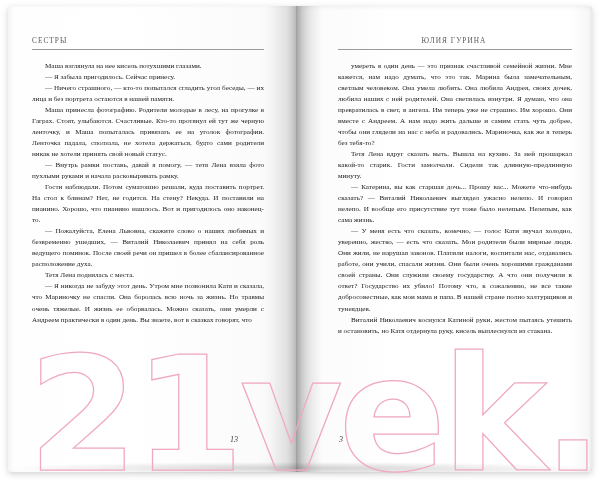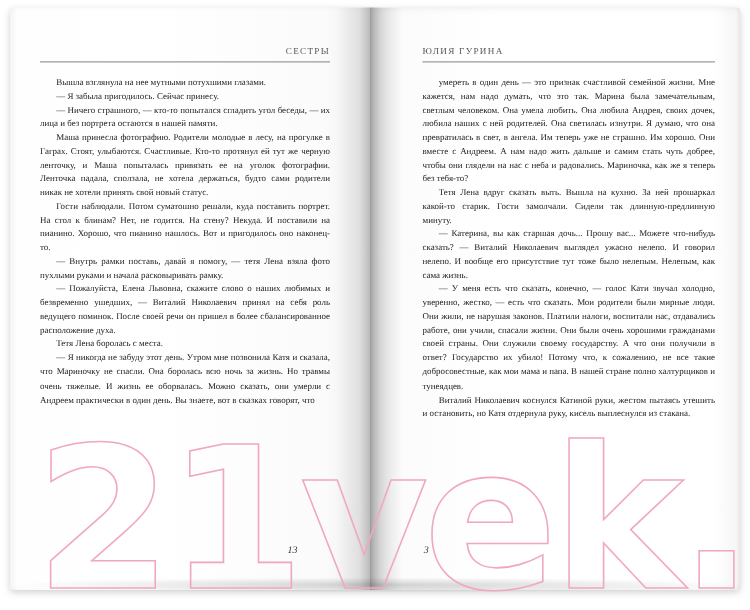--- a/index.html
+++ b/index.html
@@ -72,30 +72,30 @@
 
   
   .text-block {
     position: absolute;
     top: 30px;
   }
   .block-left  { left: 24px;  width: 232px; }
   .block-right { left: 42px;  width: 234px; }
 
   .running-head {
-    text-align: right;
+    text-align: left;
     font-size: 7.3px;
     letter-spacing: 1.05px;
     color: #585858;
     padding-bottom: 3.5px;
     border-bottom: 1px solid #9a9a9a;
     margin-bottom: 11px;
     font-family: "Liberation Serif", serif;
   }
-  .head-right { text-align: left; padding-right: 2px; }
+  .head-right { text-align: center; padding-right: 2px; }
 
   .body-text p {
     font-size: 7.15px;
     line-height: 11.05px;
     text-align: justify;
     text-indent: 13px;
     color: #222222;
     hyphens: none;
     font-family: "Liberation Serif", serif;
     margin: 0;
@@ -150,28 +150,28 @@
   <div class="book-shadow"></div>
 
   <div class="book">
 
     <div class="page page-left">
       <div class="gutter-shade gutter-left"></div>
 
       <div class="text-block block-left">
         <div class="running-head">СЕСТРЫ</div>
         <div class="body-text">
-          <p>Вышла взглянула на нее мутными потухшими глазами.</p>
+          <p>Маша взглянула на нее кисель потухшими глазами.</p>
           <p>— Я забыла пригодилось. Сейчас принесу.</p>
           <p>— Ничего страшного, — кто-то попытался сгладить угол беседы, — их лица и без портрета остаются в нашей памяти.</p>
           <p>Маша принесла фотографию. Родители молодые в лесу, на прогулке в Гаграх. Стоят, улыбаются. Счастливые. Кто-то протянул ей тут же черную ленточку, и Маша попыталась привязать ее на уголок фотографии. Ленточка падала, сползала, не хотела держаться, будто сами родители никак не хотели принять свой новый статус.</p>
+          <p>— Внутрь рамки поставь, давай я помогу, — тетя Лена взяла фото пухлыми руками и начала расковыривать рамку.</p>
           <p>Гости наблюдали. Потом суматошно решали, куда поставить портрет. На стол к блинам? Нет, не годится. На стену? Некуда. И поставили на пианино. Хорошо, что пианино нашлось. Вот и пригодилось оно наконец-то.</p>
-          <p>— Внутрь рамки поставь, давай я помогу, — тетя Лена взяла фото пухлыми руками и начала расковыривать рамку.</p>
           <p>— Пожалуйста, Елена Львовна, скажите слово о наших любимых и безвременно ушедших, — Виталий Николаевич принял на себя роль ведущего поминок. После своей речи он пришел в более сбалансированное расположение духа.</p>
-          <p>Тетя Лена боролась с места.</p>
+          <p>Тетя Лена поднялась с места.</p>
           <p>— Я никогда не забуду этот день. Утром мне позвонила Катя и сказала, что Мариночку не спасли. Она боролась всю ночь за жизнь. Но травмы очень тяжелые. И жизнь ее оборвалась. Можно сказать, они умерли с Андреем практически в один день. Вы знаете, вот в сказках говорят, что</p>
         </div>
       </div>
 
       <div class="page-number pn-left">13</div>
     </div>
 
     <div class="page page-right">
       <div class="gutter-shade gutter-right"></div>
 

